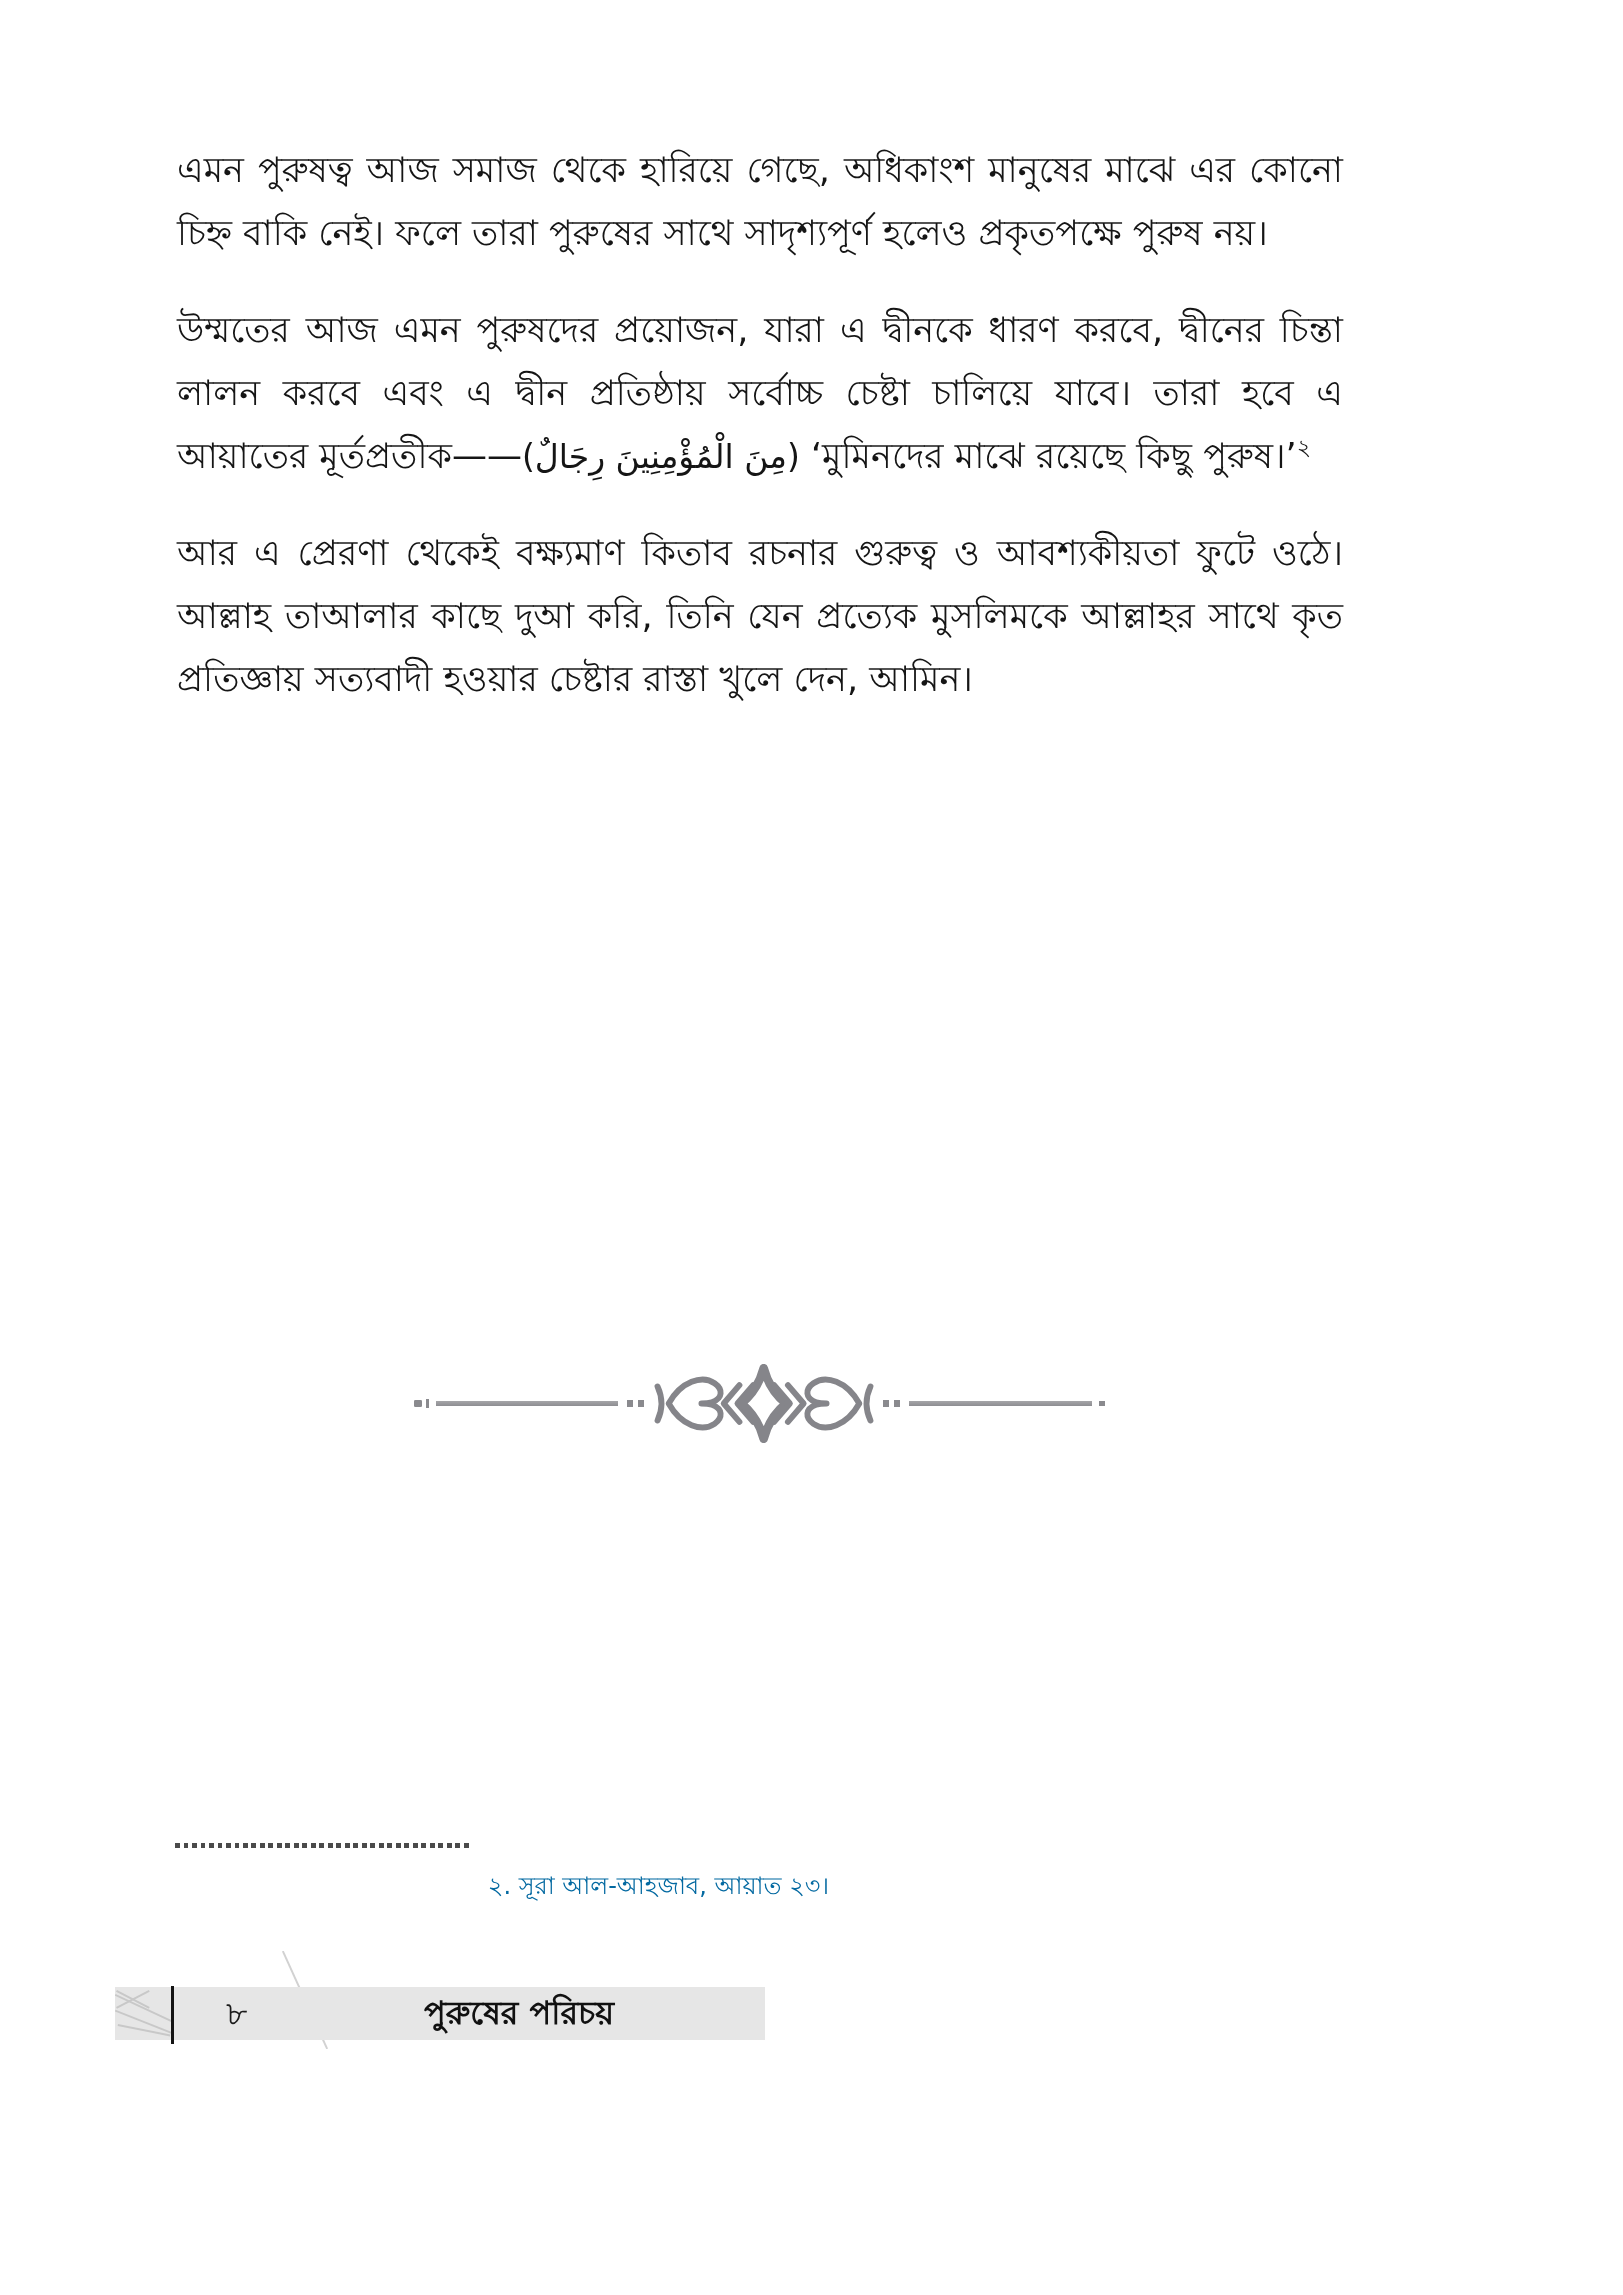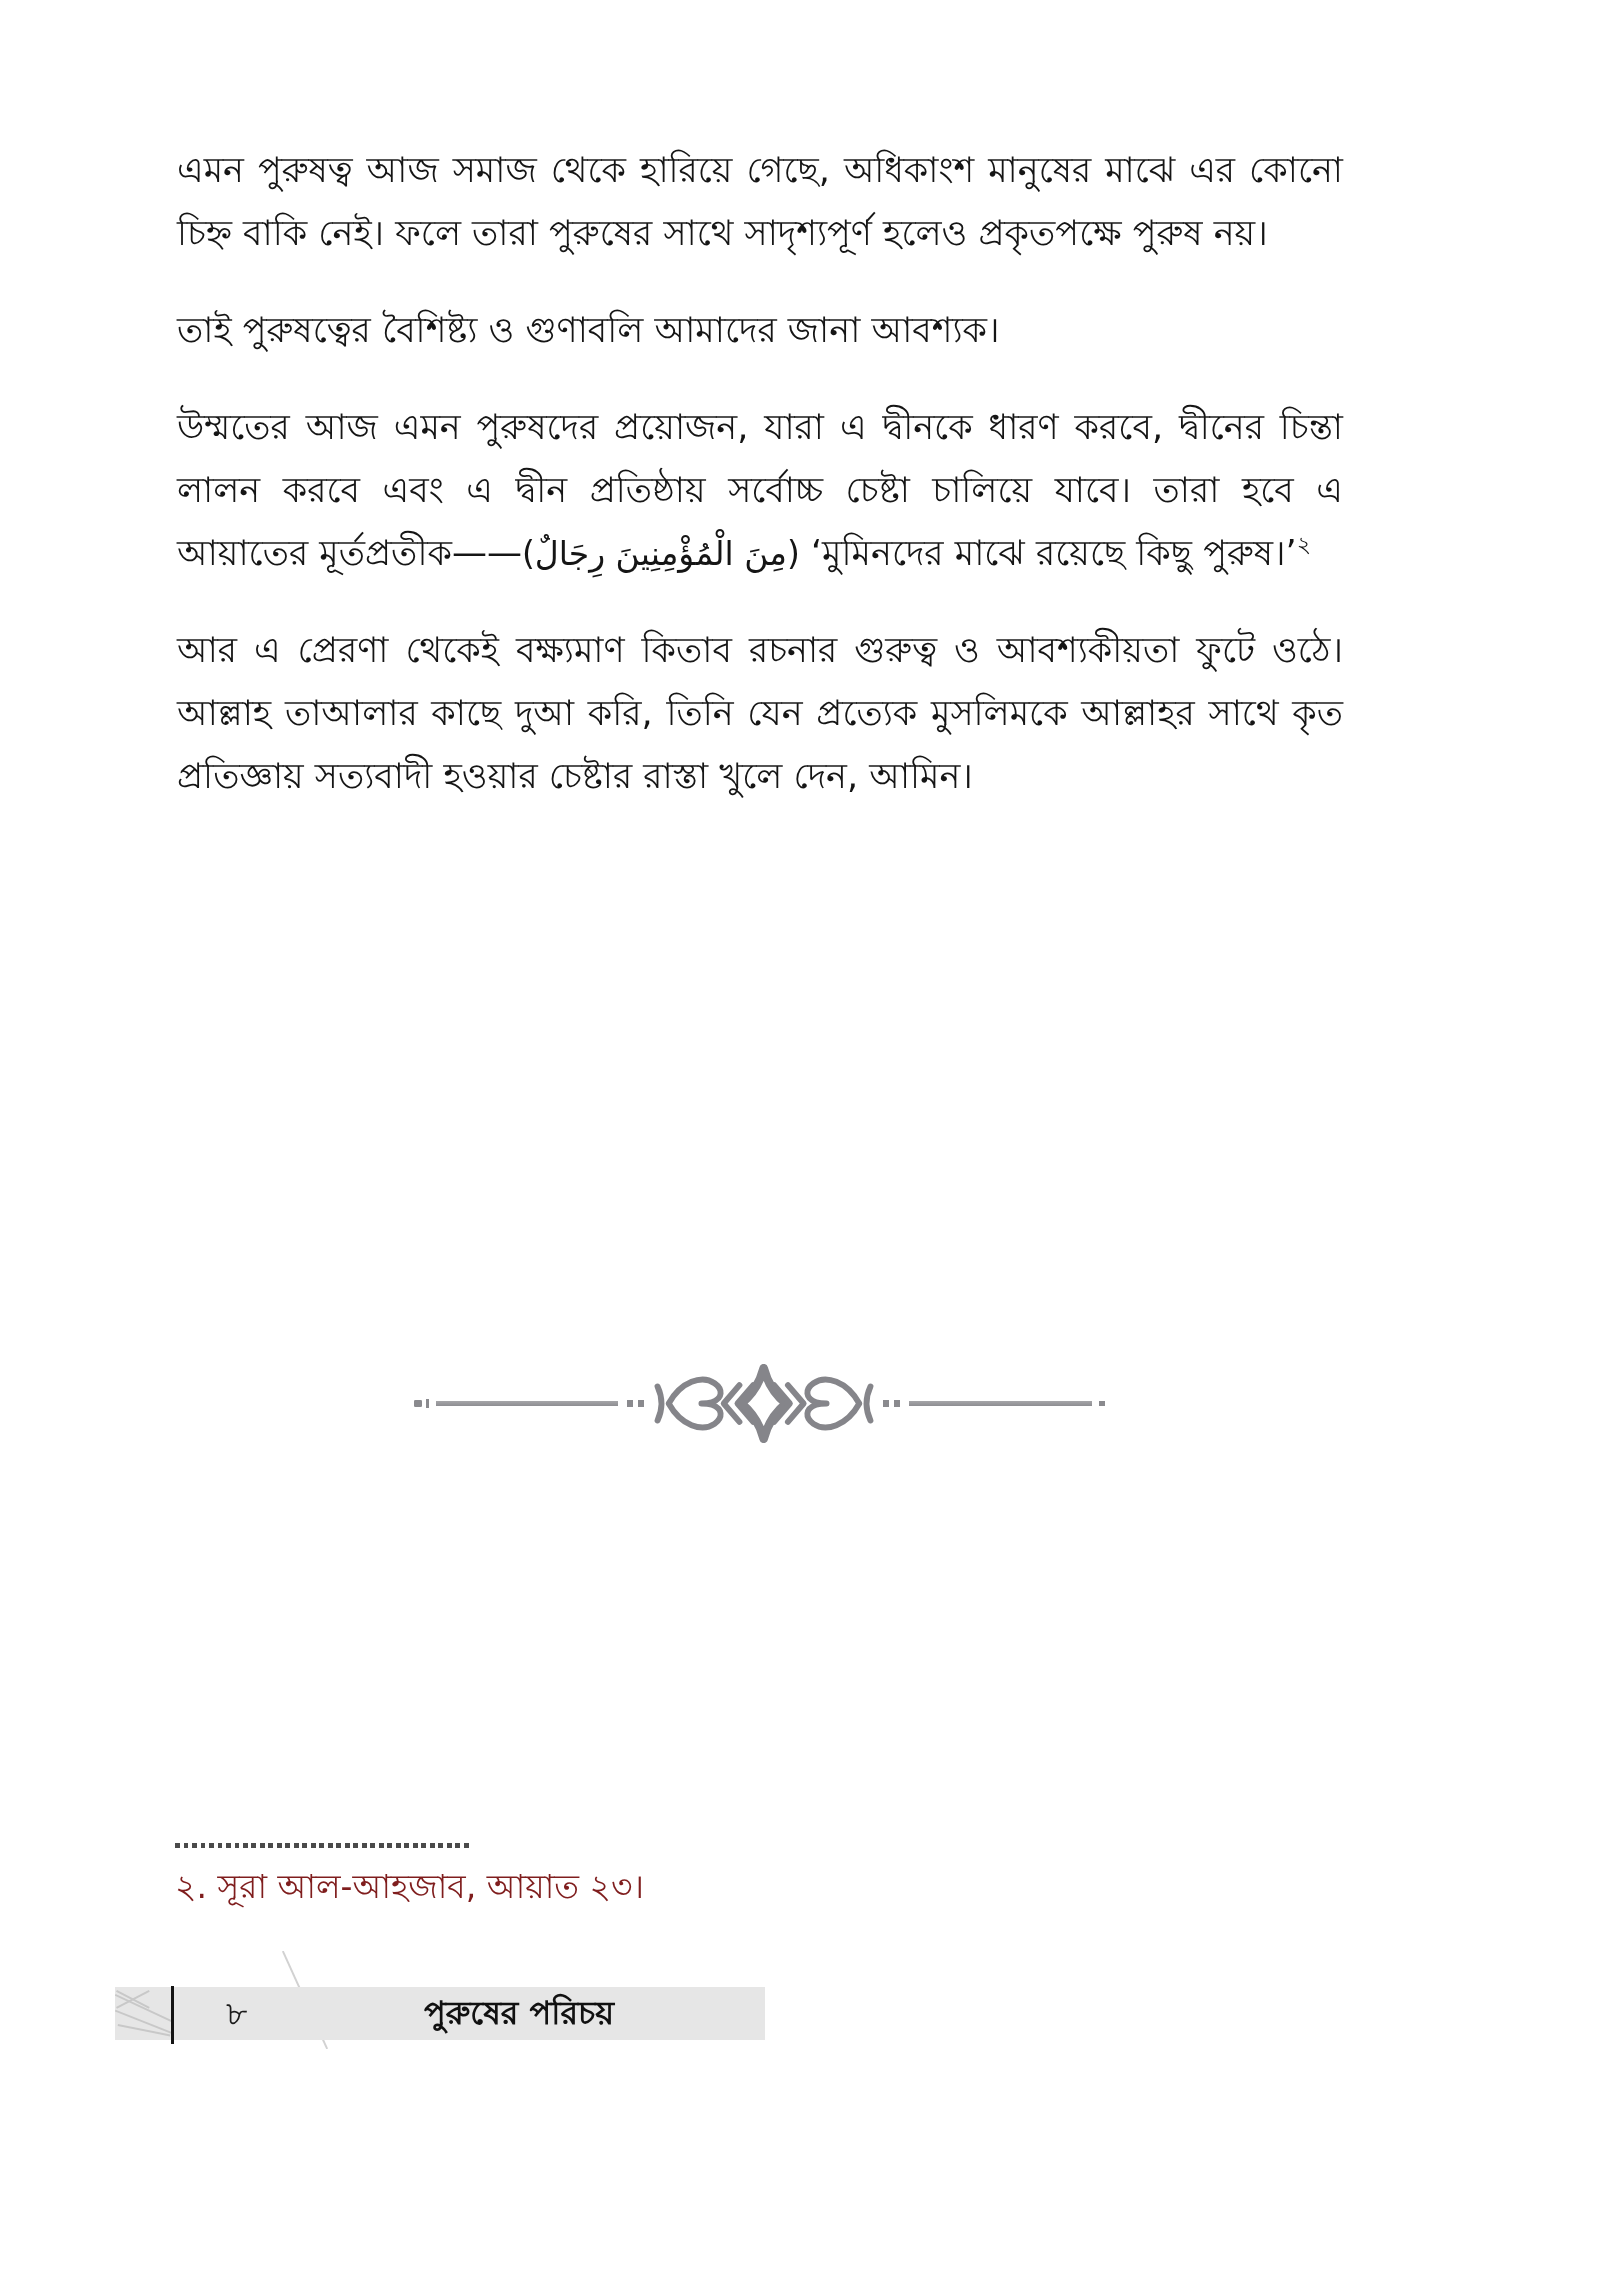--- a/index.html
+++ b/index.html
@@ -46,22 +46,22 @@
   
   .footnote{
     position:absolute;left:175px;top:1843px;width:654px;
   }
   .fn-rule{
     width:296px;height:4.6px;
     background:repeating-linear-gradient(90deg,#4a4a4a 0 4.6px,transparent 4.6px 8.5px);
   }
   .fn-text{
     margin:19.6px 0 0 0;
-    font-size:33px;line-height:39px;
-    text-align:left;color:#7f1d1d;
+    font-size:24px;line-height:39px;
+    text-align:right;color:#0369a1;
   }
   
   .footer-bar{
     position:absolute;left:115px;top:1987px;width:650px;height:53px;
     background:#e6e6e6;
   }
   .footer-lattice{position:absolute;left:0;top:0;}
   .footer-vline{
     position:absolute;left:56px;top:-0.7px;width:3.3px;height:58px;background:#131313;
   }
@@ -76,21 +76,20 @@
   }
   .footer-diagonal{position:absolute;left:275px;top:1951px;}
 </style>
 </head>
 <body>
 
 <div class="page">
 
   <main class="text-block">
     <p>এমন পুরুষত্ব আজ সমাজ থেকে হারিয়ে গেছে, অধিকাংশ মানুষের মাঝে এর কোনো চিহ্ন বাকি নেই। ফলে তারা পুরুষের সাথে সাদৃশ্যপূর্ণ হলেও প্রকৃতপক্ষে পুরুষ নয়।</p>
-    <p>তাই পুরুষত্বের বৈশিষ্ট্য ও গুণাবলি আমাদের জানা আবশ্যক।</p>
     <p><span>উম্মতের আজ এমন পুরুষদের প্রয়োজন, যারা এ দ্বীনকে ধারণ করবে, দ্বীনের চিন্তা লালন করবে এবং এ দ্বীন প্রতিষ্ঠায় সর্বোচ্চ চেষ্টা চালিয়ে যাবে। তারা হবে এ আয়াতের মূর্তপ্রতীক——</span><span class="arabic" lang="ar" dir="rtl">(مِنَ الْمُؤْمِنِينَ رِجَالٌ)</span><span> ‘মুমিনদের মাঝে রয়েছে কিছু পুরুষ।’</span><sup class="fn-ref">২</sup></p>
     <p>আর এ প্রেরণা থেকেই বক্ষ্যমাণ কিতাব রচনার গুরুত্ব ও আবশ্যকীয়তা ফুটে ওঠে। আল্লাহ তাআলার কাছে দুআ করি, তিনি যেন প্রত্যেক মুসলিমকে আল্লাহর সাথে কৃত প্রতিজ্ঞায় সত্যবাদী হওয়ার চেষ্টার রাস্তা খুলে দেন, আমিন।</p>
   </main>
 
   <div class="divider">
     <span class="d-end"></span>
     <span class="d-tick"></span>
     <span class="d-rule"></span>
     <span class="d-sq"></span>
     <span class="d-sq"></span>

